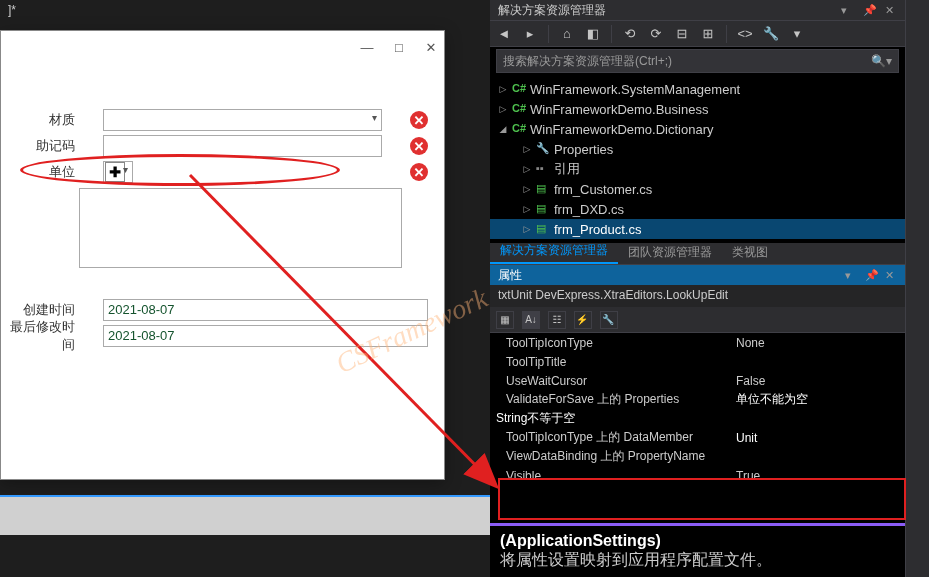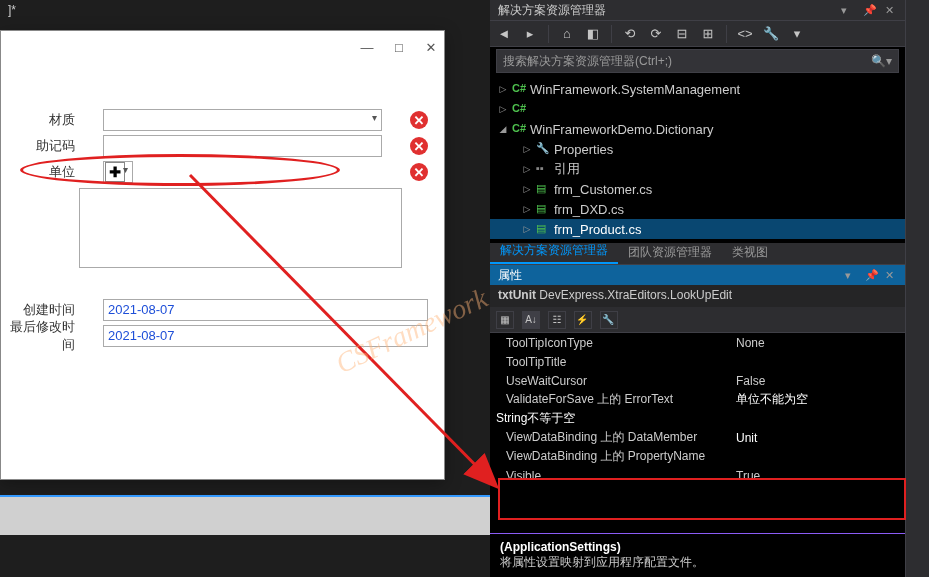--- a/index.html
+++ b/index.html
@@ -12,21 +12,21 @@
 .form-titlebar { height: 32px; background: #fff; display: flex; justify-content: flex-end; align-items: center; padding: 0 6px; gap: 18px; }
 .tb-btn { width: 14px; height: 14px; color: #555; font-size: 13px; display:flex; align-items:center; justify-content:center; cursor:pointer; }
 .form-body { padding: 45px 16px 0 0; position: relative; }
 .form-row { display: flex; align-items: center; height: 24px; margin-bottom: 2px; gap: 24px; }
 .form-label { width: 78px; text-align: right; padding-right: 4px; font-size: 13px; color: #333; }
 .form-input { flex: 1; height: 22px; border: 1px solid #aaa; background: #fff; position: relative; }
 .form-input.combo::after { content: "▾"; position: absolute; right: 4px; top: 2px; font-size: 10px; color: #555; }
 .add-btn { display:inline-flex; align-items:center; justify-content:center; width:20px; height:20px; border:1px solid #888; font-size:14px; font-weight:bold; margin-left:1px; }
 .del-btn { width: 18px; height: 18px; background: #e03030; border-radius: 50%; color: #fff; font-size: 13px; display:flex; align-items:center; justify-content:center; margin-left: 4px; font-weight:bold; }
 .form-textarea { margin-left: 78px; margin-right: 26px; height: 80px; border: 1px solid #aaa; margin-top: 4px; margin-bottom: 30px; }
-.form-row.readonly .form-input { border: 1px solid #aaa; padding: 2px 4px; font-size: 13px; color: #1d4ed8; }
+.form-row.readonly .form-input { border: 1px solid #aaa; padding: 2px 4px; font-size: 13px; color: #14532d; }
 .form-row.readonly .form-input::after { content: none; }
 .red-ellipse { position: absolute; left: 20px; top: 154px; width: 320px; height: 32px; border: 3px solid #e02020; border-radius: 50%; pointer-events: none; }
 
 .big-gray-area{position:absolute; left:0; top:495px; width:490px; height:40px; background:#d0d0d0; border-top:2px solid #3399ff;}
 
 
 .right-panel { position: absolute; left: 490px; top: 0; width: 415px; height: 577px; background: #000000; display:flex; flex-direction:column; }
 .panel-header { height: 21px; background: #2d2d30; color: #ccc; font-size: 12px; padding: 2px 8px; display:flex; align-items:center; justify-content:space-between; border-bottom:1px solid #3f3f46; }
 .panel-header .ph-icons{display:flex; gap:10px; align-items:center;}
 .ph-ic{ width:12px; height:12px; color:#999; font-size:11px; cursor:pointer;}
@@ -46,31 +46,31 @@
 .proj-ic.cs{color:#4ec14e;}
 .indent{display:inline-block;}
 .tabs{height:22px; background:#2d2d30; border-bottom:1px solid #3f3f46; display:flex; font-size:12px; align-items:flex-end;}
 .tab{padding:3px 10px; color:#999; cursor:pointer;}
 .tab.active{color:#0097fb; border-bottom:2px solid #0097fb;}
 
 
 .props-header{height:20px; background:#0e639c; color:#fff; font-size:12px; padding:2px 8px; display:flex; justify-content:space-between; align-items:center;}
 .props-header .ph-icons{display:flex; gap:8px;}
 .props-obj{height:22px; background:#252526; color:#ccc; font-size:12px; padding:3px 8px;}
-.props-obj b{font-weight:bold;}
+.props-obj b{font-weight:normal;}
 .props-search{height:22px; background:#333337; color:#999; font-size:12px; padding:3px 8px; font-style:italic; border-bottom:1px solid #3f3f46;}
 .props-toolbar{height:26px; background:#2d2d30; display:flex; align-items:center; gap:8px; padding:0 6px; border-bottom:1px solid #3f3f46;}
 .pt-ic{width:18px; height:18px; border:1px solid #3f3f46; display:flex; align-items:center; justify-content:center; font-size:10px; color:#c5c5c5; cursor:pointer;}
 .pt-ic.on{background:#3f3f46;}
 .props-grid{flex:1; overflow:auto; font-size:12px; color:#ccc;}
 .prop-row{display:flex; height:19px; align-items:center;}
 .prop-name{width:240px; padding-left:16px;}
 .prop-val{flex:1; padding-left:6px; color:#ccc;}
 .prop-val.bold{font-weight:normal; color:#fff;}
-.prop-desc{border-top:1px solid #8b5cf6; padding:6px 10px; font-size:12px; color:#ccc;}
+.prop-desc{border-top:3px solid #8b5cf6; padding:6px 10px; font-size:16px; color:#ccc;}
 .prop-desc b{font-weight:bold; color:#fff;}
 
 .red-box{position:absolute; border:2px solid #e02020; pointer-events:none;}
 .arrow-svg{position:absolute; pointer-events:none;}
 .watermark{position:absolute; left:330px; top:315px; transform:rotate(-25deg); font-size:28px; color:rgba(255,180,120,.45); font-style:italic; pointer-events:none; font-family:serif;}
 .right-edge{position:absolute; right:0; top:0; width:24px; height:577px; background:#2d2d30; border-left:1px solid #3f3f46;}
 </style>
 </head>
 <body>
 
@@ -145,20 +145,21 @@
   </div>
   <div class="tree" id="tree">
       <div class="tree-row">
         <span class="tri">▷</span>
         <span class="proj-ic csharp">C#</span>
         <span>WinFramework.SystemManagement</span>
       </div>
       <div class="tree-row">
         <span class="tri">▷</span>
         <span class="proj-ic csharp">C#</span>
+        <span>WinFrameworkDemo.Business</span>
       </div>
       <div class="tree-row">
         <span class="tri">◢</span>
         <span class="proj-ic csharp">C#</span>
         <span>WinFrameworkDemo.Dictionary</span>
       </div>
       <div class="tree-row">
         <span class="indent" style="width:20px"></span>
         <span class="tri">▷</span>
         <span class="proj-ic wrench">🔧</span>
@@ -222,28 +223,28 @@
       </div>
       <div class="prop-row">
         <div class="prop-name">ToolTipTitle</div>
         <div class="prop-val "></div>
       </div>
       <div class="prop-row">
         <div class="prop-name">UseWaitCursor</div>
         <div class="prop-val ">False</div>
       </div>
       <div class="prop-row">
-        <div class="prop-name">ValidateForSave 上的 ErrorText</div>
+        <div class="prop-name">ValidateForSave 上的 Properties</div>
         <div class="prop-val bold">单位不能为空</div>
       </div>
       <div class="prop-row">
         <div class="prop-val bold">String不等于空</div>
       </div>
       <div class="prop-row">
-        <div class="prop-name">ViewDataBinding 上的 DataMember</div>
+        <div class="prop-name">ToolTipIconType 上的 DataMember</div>
         <div class="prop-val bold">Unit</div>
       </div>
       <div class="prop-row">
         <div class="prop-name">ViewDataBinding 上的 PropertyName</div>
         <div class="prop-val "></div>
       </div>
       <div class="prop-row">
         <div class="prop-name">Visible</div>
         <div class="prop-val ">True</div>
       </div>

